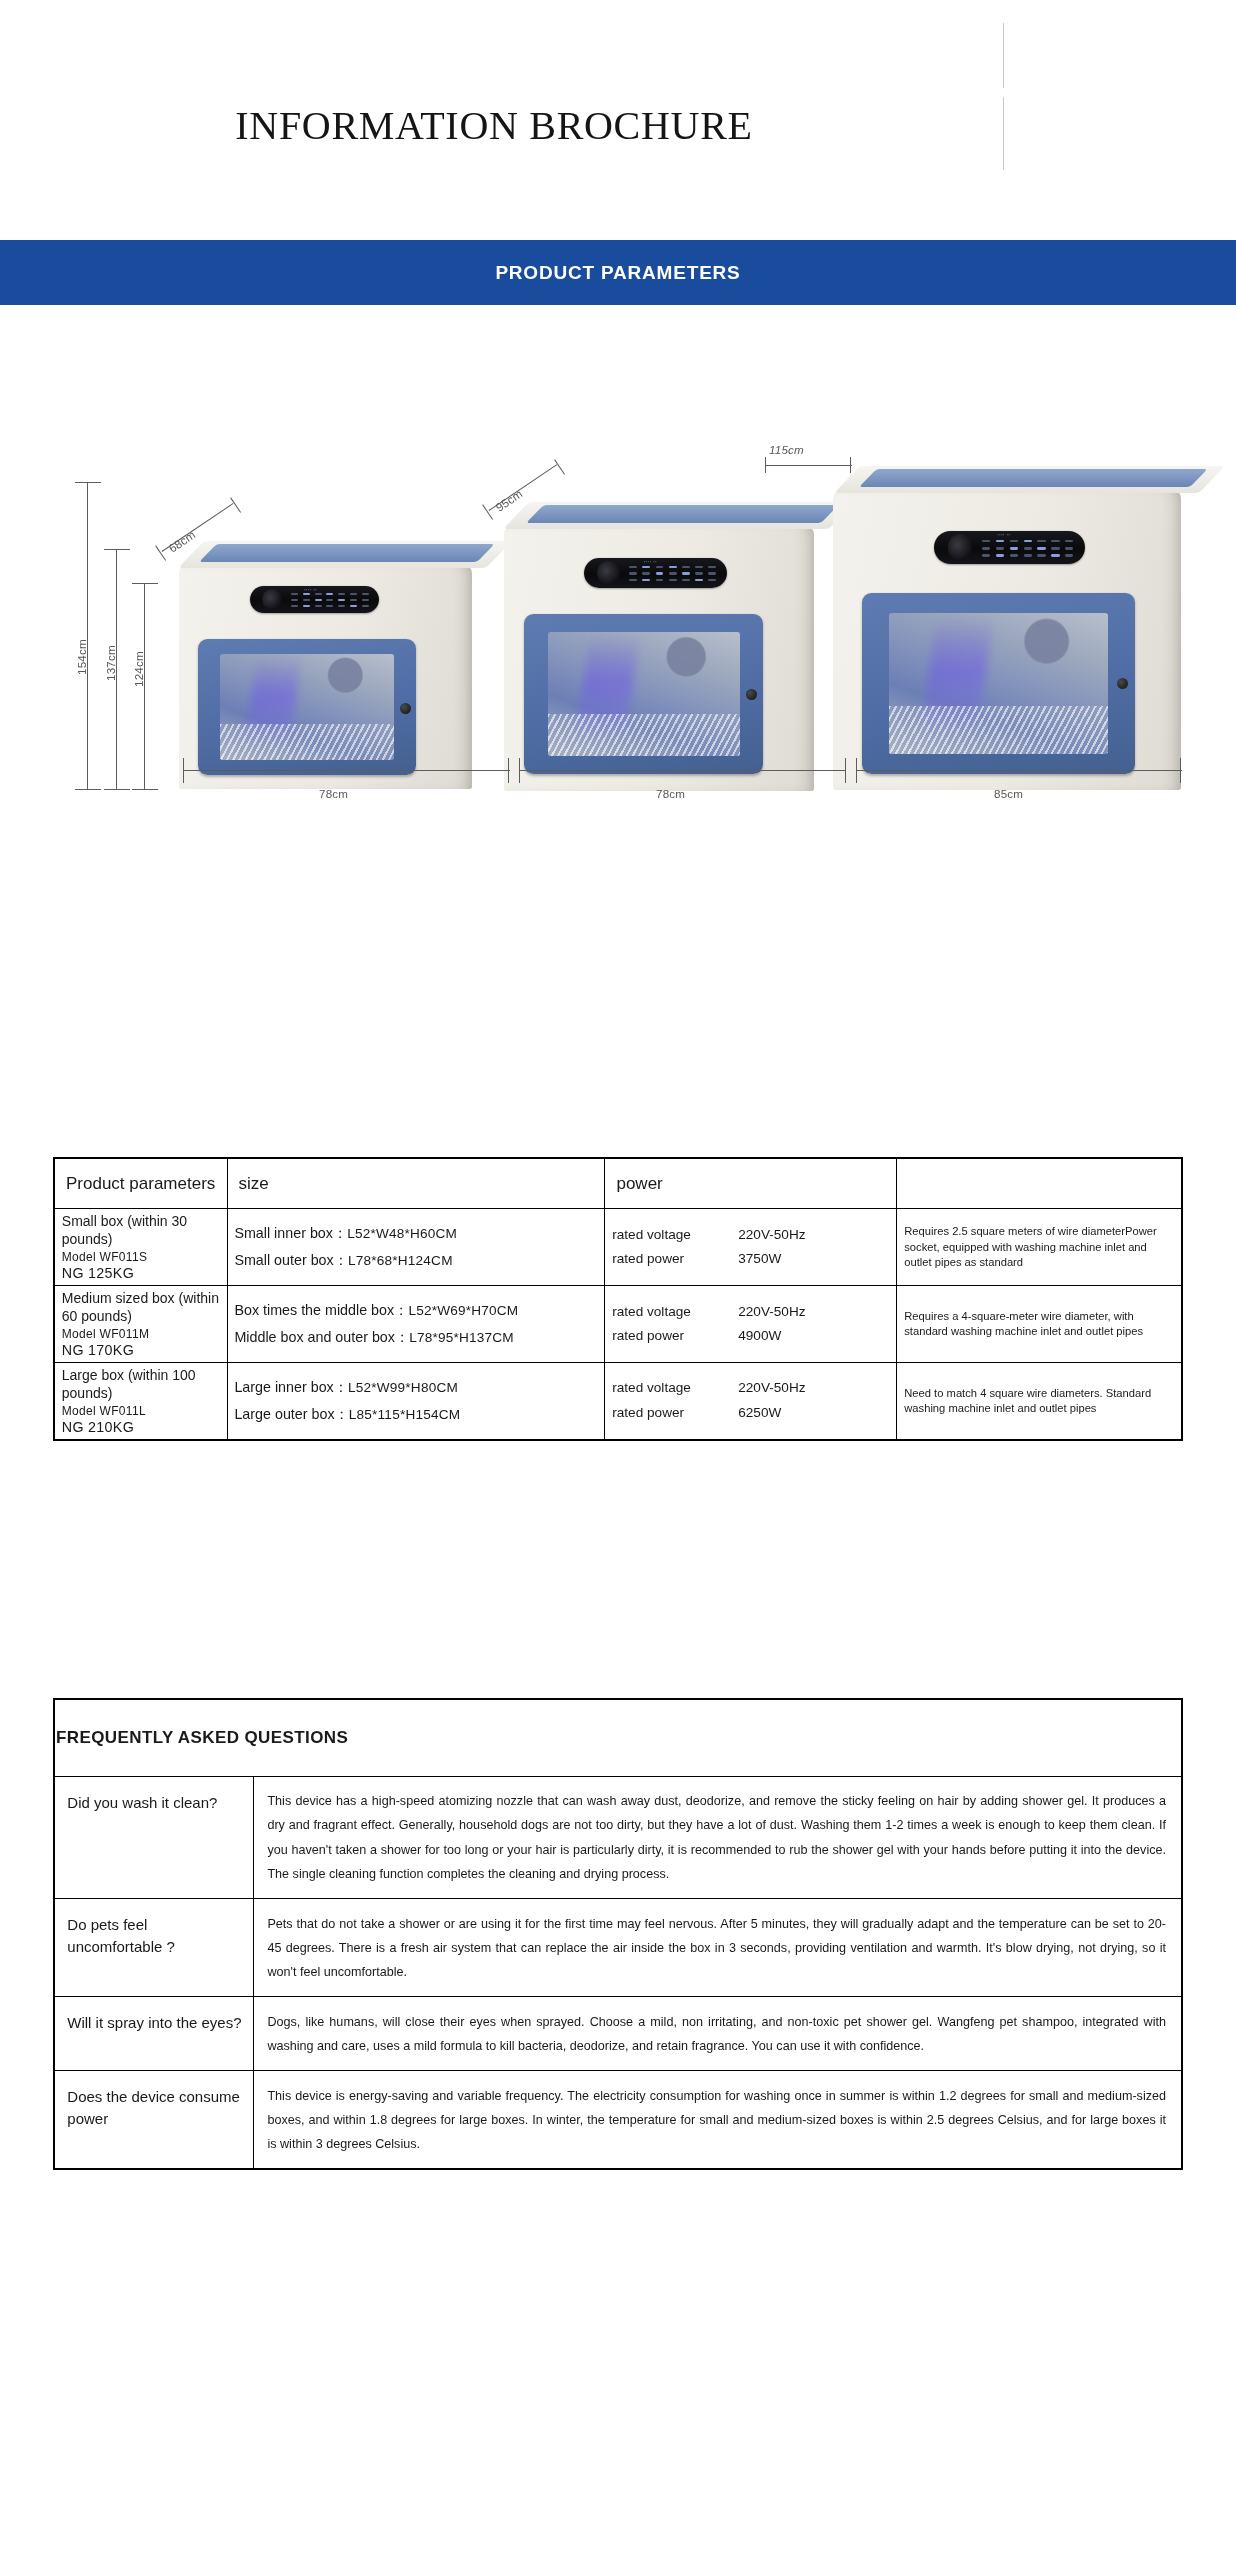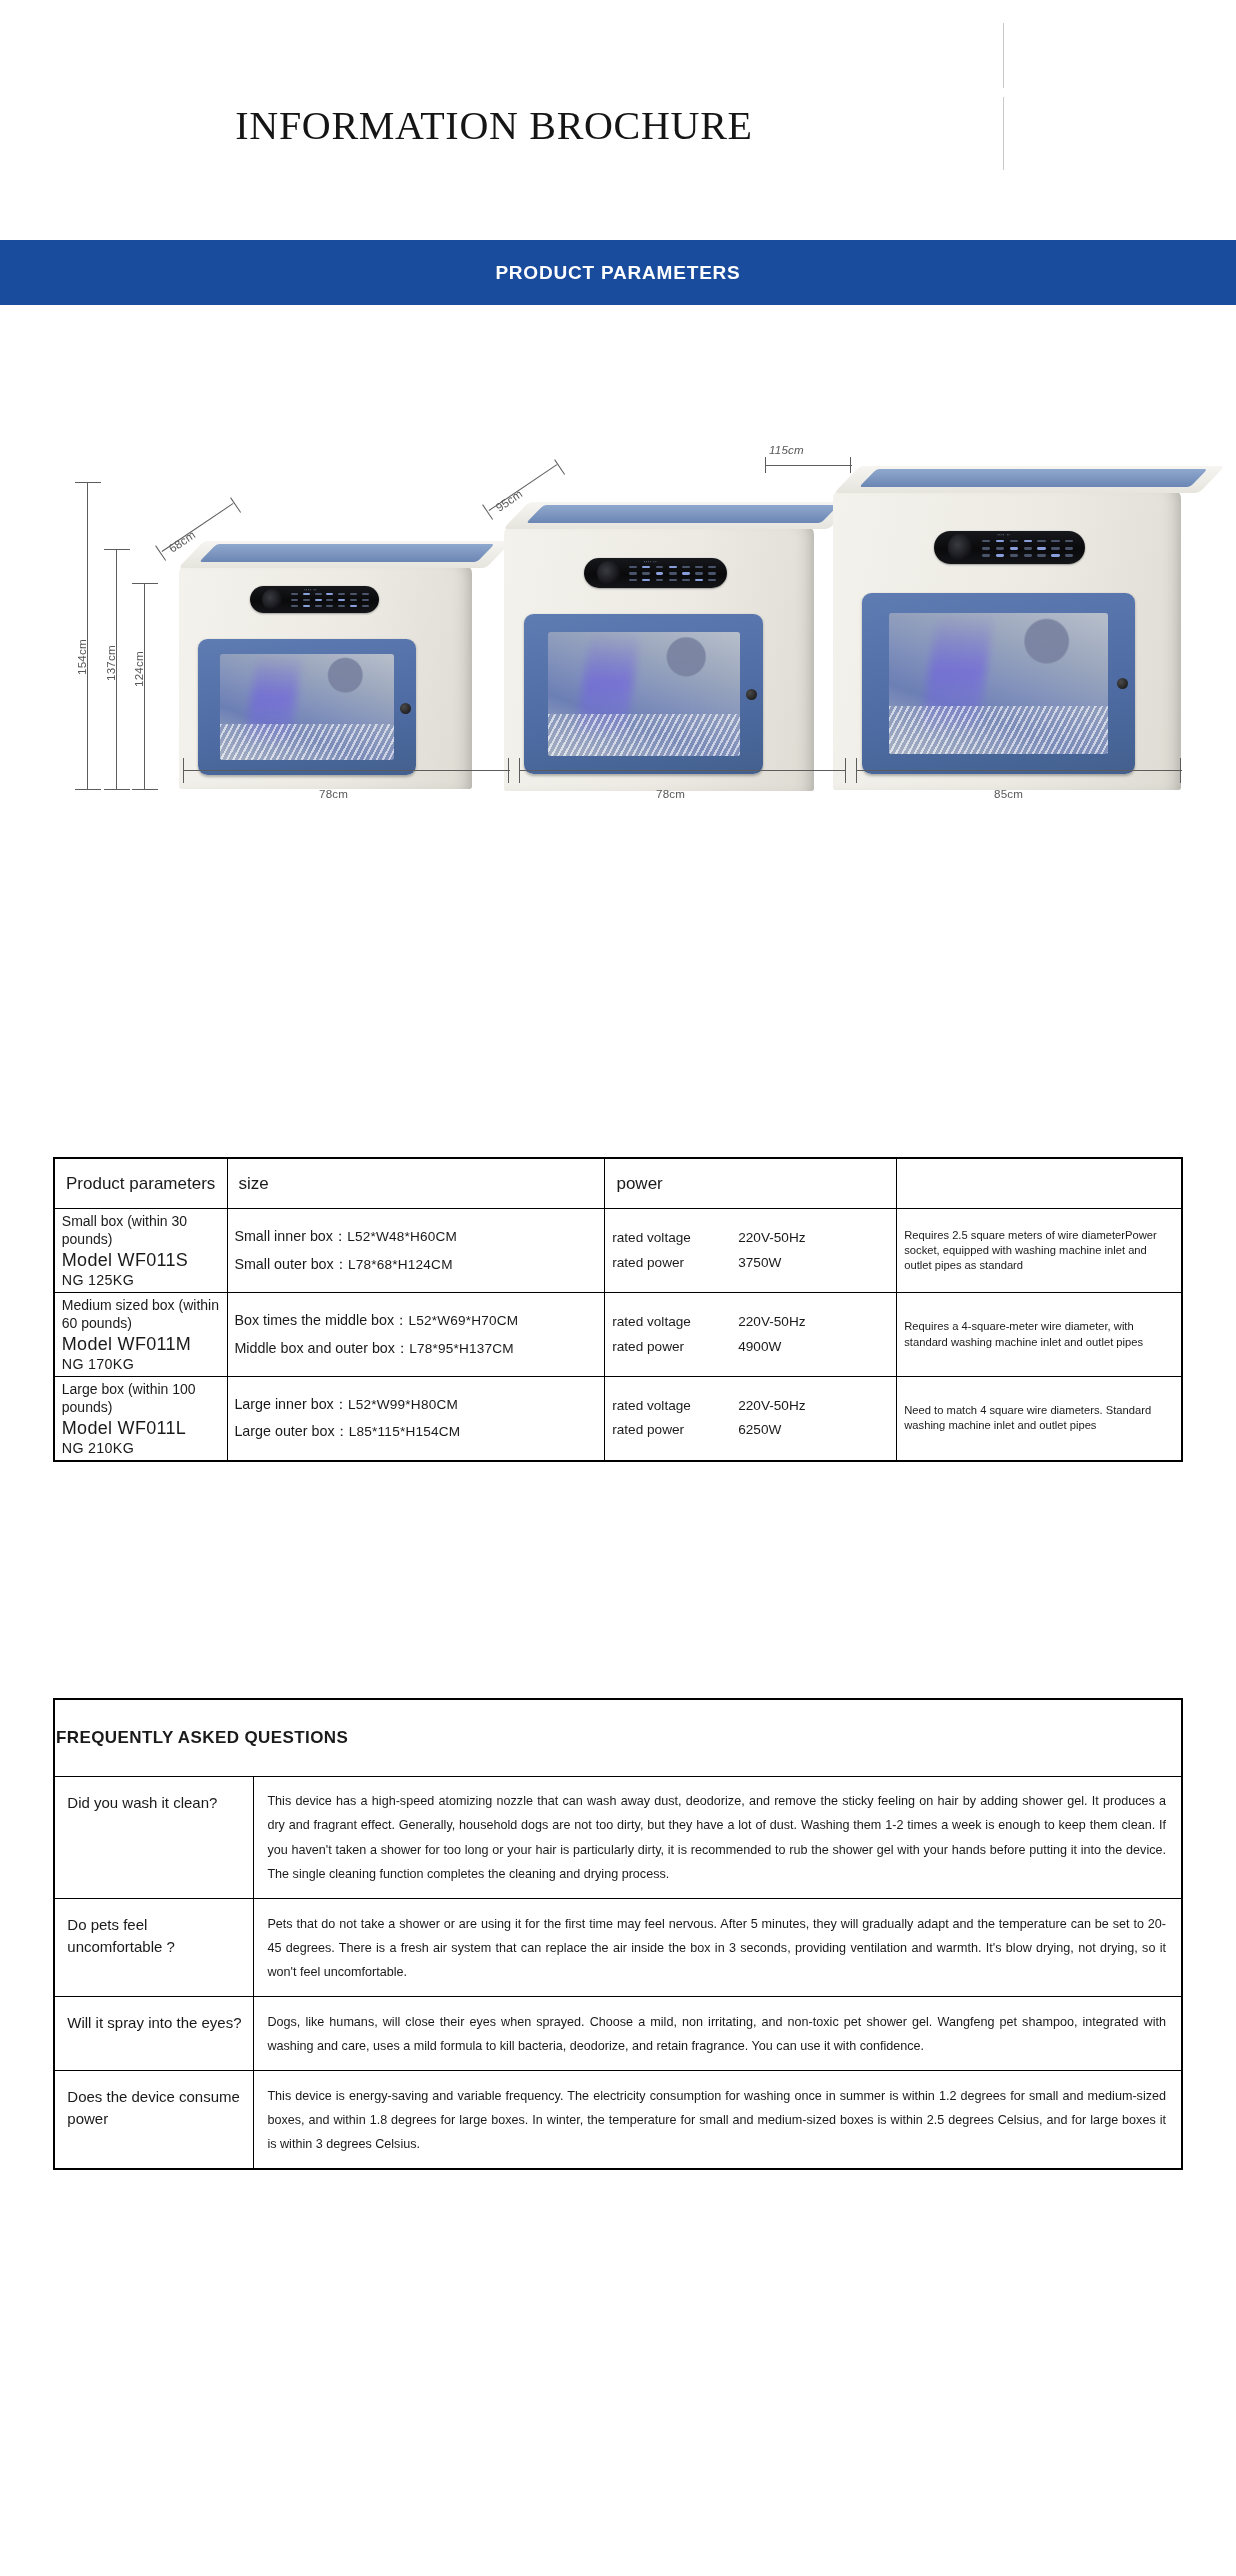--- a/index.html
+++ b/index.html
@@ -137,21 +137,21 @@
   .param-table td{
     border:1.4px solid #000;vertical-align:middle;padding:4.1px 6.8px;
   }
   .param-table tr.head td{height:41px;font-size:17px;padding-left:11px;}
   .c-name{width:164px;}
   .c-size{width:371px;}
   .c-power{width:296px;}
   .c-req{width:295px;}
 
   .nm-cat{font-size:14px;line-height:1.25;display:block;}
-  .nm-model{font-size:18px;display:block;margin-top:2px;letter-spacing:0.3px;}
+  .nm-model{font-size:12px;display:block;margin-top:2px;letter-spacing:0.3px;}
   .nm-weight{font-size:14.3px;display:block;margin-top:0.7px;letter-spacing:0.3px;}
 
   .sz-row{display:block;font-size:14.3px;line-height:1.9;white-space:nowrap;}
   .sz-row .lbl{display:inline;}
   .sz-row .val{display:inline;font-size:13.6px;letter-spacing:0.2px;}
 
   .pw-line{display:block;font-size:13.6px;line-height:1.8;}
   .pw-line .k{display:inline-block;width:126px;}
   .pw-line .v{display:inline-block;}
 

